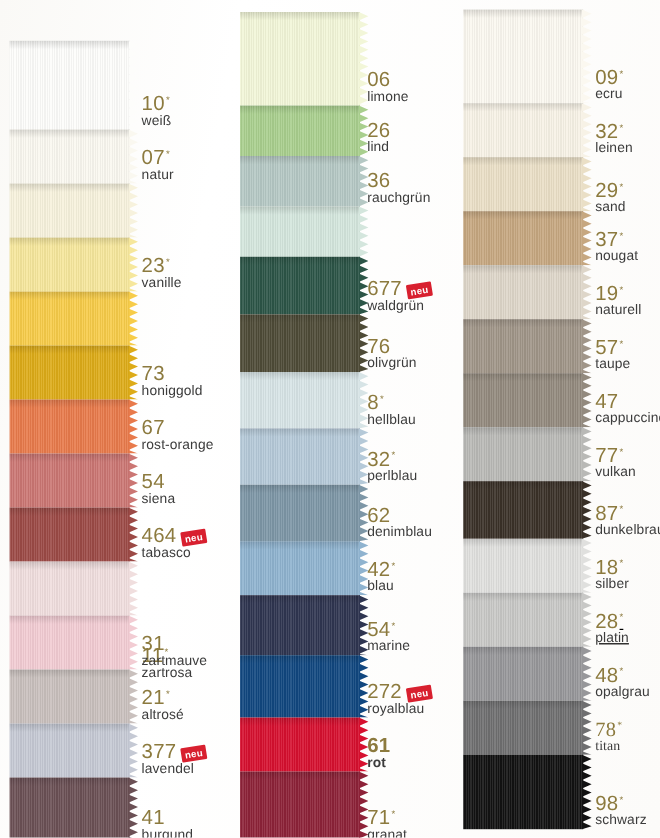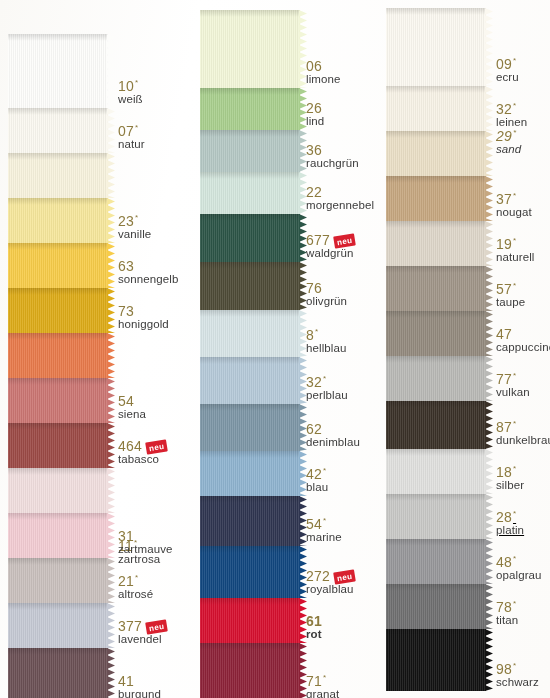--- a/index.html
+++ b/index.html
@@ -87,21 +87,21 @@
   .col3 .labels{left:118px;width:76px;}
 
   .label{
     position:absolute;
     left:0;
     white-space:nowrap;
     line-height:1.04;
   }
   .label .num{
     display:inline-block;
-    font-size:14px;
+    font-size:17px;
     color:#8c7a3e;
     letter-spacing:.2px;
   }
   .label .star{
     font-size:8px;
     color:#8c7a3e;
     vertical-align:super;
     margin-left:1px;
   }
   .label .nm{
@@ -258,22 +258,22 @@
             <svg viewBox="0 0 10 55" preserveAspectRatio="none" width="10" height="55">
               <path d="M0,0 L8,3.5 L0,7.0 L8,10.5 L0,14.0 L8,17.5 L0,21.0 L8,24.5 L0,28.0 L8,31.5 L0,35.0 L8,38.5 L0,42.0 L8,45.5 L0,49.0 L8,52.5 L0,55.0 L0,55 Z" fill="#6b5055"></path>
             </svg>
           </div>
         </div>
       </div>
     <div class="labels">
         <div class="label" style="top: 78px;"><span class="num">10</span><span class="star">*</span><span class="nm">weiß</span></div>
         <div class="label" style="top: 123px;"><span class="num">07</span><span class="star">*</span><span class="nm">natur</span></div>
         <div class="label" style="top: 213px;"><span class="num">23</span><span class="star">*</span><span class="nm">vanille</span></div>
-        <div class="label" style="top: 258px;"><span class="num">63</span><span class="nm">sonnengelb</span></div>
         <div class="label" style="top: 303px;"><span class="num">73</span><span class="nm">honiggold</span></div>
+        <div class="label" style="top: 348px;"><span class="num">67</span><span class="nm">rost-orange</span></div>
         <div class="label" style="top: 393px;"><span class="num">54</span><span class="nm">siena</span></div>
         <div class="label" style="top: 438px;"><span class="num">464</span><span class="neu">neu</span><span class="nm">tabasco</span></div>
         <div class="label" style="top: 509px; margin-top: 29px;"><span class="num">11</span><span class="star">*</span><span class="nm">zartrosa</span></div>
         <div class="label" style="top: 528px;"><span class="num">31</span><span class="nm">zartmauve</span></div>
         <div class="label" style="top: 573px;"><span class="num">21</span><span class="star">*</span><span class="nm">altrosé</span></div>
         <div class="label" style="top: 618px;"><span class="num">377</span><span class="neu">neu</span><span class="nm">lavendel</span></div>
         <div class="label" style="top: 673px;"><span class="num">41</span><span class="nm">burgund</span></div>
       </div>
   </div>
 
@@ -403,21 +403,20 @@
             <svg viewBox="0 0 10 60" preserveAspectRatio="none" width="10" height="60">
               <path d="M0,0 L8,3.5 L0,7.0 L8,10.5 L0,14.0 L8,17.5 L0,21.0 L8,24.5 L0,28.0 L8,31.5 L0,35.0 L8,38.5 L0,42.0 L8,45.5 L0,49.0 L8,52.5 L0,56.0 L8,59.5 L0,60.0 L0,60 Z" fill="#8d2238"></path>
             </svg>
           </div>
         </div>
       </div>
     <div class="labels">
         <div class="label" style="top: 58px;"><span class="num">06</span><span class="nm">limone</span></div>
         <div class="label" style="top: 100px;"><span class="num">26</span><span class="nm">lind</span></div>
         <div class="label" style="top: 142px;"><span class="num">36</span><span class="nm">rauchgrün</span></div>
-        <div class="label" style="top: 184px;"><span class="num">22</span><span class="nm">morgennebel</span></div>
         <div class="label" style="top: 232px;"><span class="num">677</span><span class="neu">neu</span><span class="nm">waldgrün</span></div>
         <div class="label" style="top: 280px;"><span class="num">76</span><span class="nm">olivgrün</span></div>
         <div class="label" style="top: 327px;"><span class="num">8</span><span class="star">*</span><span class="nm">hellblau</span></div>
         <div class="label" style="top: 374px;"><span class="num">32</span><span class="star">*</span><span class="nm">perlblau</span></div>
         <div class="label" style="top: 421px;"><span class="num">62</span><span class="nm">denimblau</span></div>
         <div class="label" style="top: 466px;"><span class="num">42</span><span class="star">*</span><span class="nm">blau</span></div>
         <div class="label" style="top: 516px;"><span class="num">54</span><span class="star">*</span><span class="nm">marine</span></div>
         <div class="label" style="top: 568px;"><span class="num">272</span><span class="neu">neu</span><span class="nm">royalblau</span></div>
         <div class="label" style="top: 613px; font-weight: bold;"><span class="num">61</span><span class="nm">rot</span></div>
         <div class="label" style="top: 673px;"><span class="num">71</span><span class="star">*</span><span class="nm">granat</span></div>
@@ -549,27 +548,27 @@
           <div class="pink-edge">
             <svg viewBox="0 0 10 62" preserveAspectRatio="none" width="10" height="62">
               <path d="M0,0 L8,3.5 L0,7.0 L8,10.5 L0,14.0 L8,17.5 L0,21.0 L8,24.5 L0,28.0 L8,31.5 L0,35.0 L8,38.5 L0,42.0 L8,45.5 L0,49.0 L8,52.5 L0,56.0 L8,59.5 L0,62.0 L0,62 Z" fill="#121212"></path>
             </svg>
           </div>
         </div>
       </div>
     <div class="labels">
         <div class="label" style="top: 56px;"><span class="num">09</span><span class="star">*</span><span class="nm">ecru</span></div>
         <div class="label" style="top: 101px;"><span class="num">32</span><span class="star">*</span><span class="nm">leinen</span></div>
-        <div class="label" style="top: 128px; font-style: italic;"><span class="num">29</span><span class="star">*</span><span class="nm">sand</span></div>
+        <div class="label" style="top: 150px;"><span class="num">29</span><span class="star">*</span><span class="nm">sand</span></div>
         <div class="label" style="top: 191px;"><span class="num">37</span><span class="star">*</span><span class="nm">nougat</span></div>
         <div class="label" style="top: 236px;"><span class="num">19</span><span class="star">*</span><span class="nm">naturell</span></div>
         <div class="label" style="top: 281px;"><span class="num">57</span><span class="star">*</span><span class="nm">taupe</span></div>
         <div class="label" style="top: 326px;"><span class="num">47</span><span class="nm">cappuccino</span></div>
         <div class="label" style="top: 371px;"><span class="num">77</span><span class="star">*</span><span class="nm">vulkan</span></div>
         <div class="label" style="top: 419px;"><span class="num">87</span><span class="star">*</span><span class="nm">dunkelbraun</span></div>
         <div class="label" style="top: 464px;"><span class="num">18</span><span class="star">*</span><span class="nm">silber</span></div>
         <div class="label" style="top: 509px; text-decoration: underline;"><span class="num">28</span><span class="star">*</span><span class="nm">platin</span></div>
         <div class="label" style="top: 554px;"><span class="num">48</span><span class="star">*</span><span class="nm">opalgrau</span></div>
-        <div class="label" style="top: 599px;"><span class="num">78</span><span class="star">*</span><span class="nm">titan</span></div>
+        <div class="label" style="top: 599px; font-family: Liberation Serif, serif;"><span class="num">78</span><span class="star">*</span><span class="nm">titan</span></div>
         <div class="label" style="top: 661px;"><span class="num">98</span><span class="star">*</span><span class="nm">schwarz</span></div>
       </div>
   </div>
 </div>
 
 </body></html>

